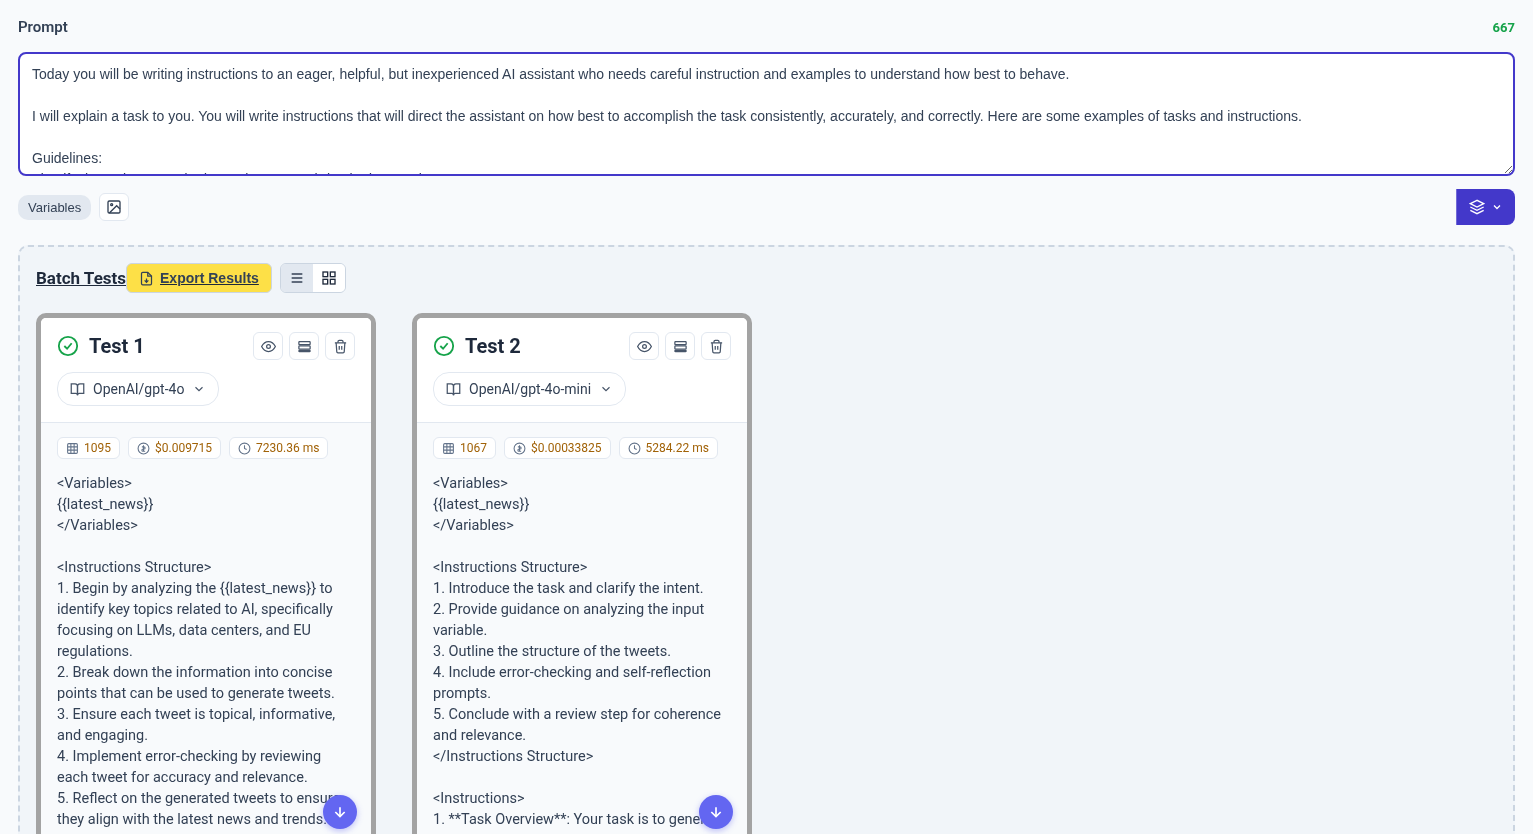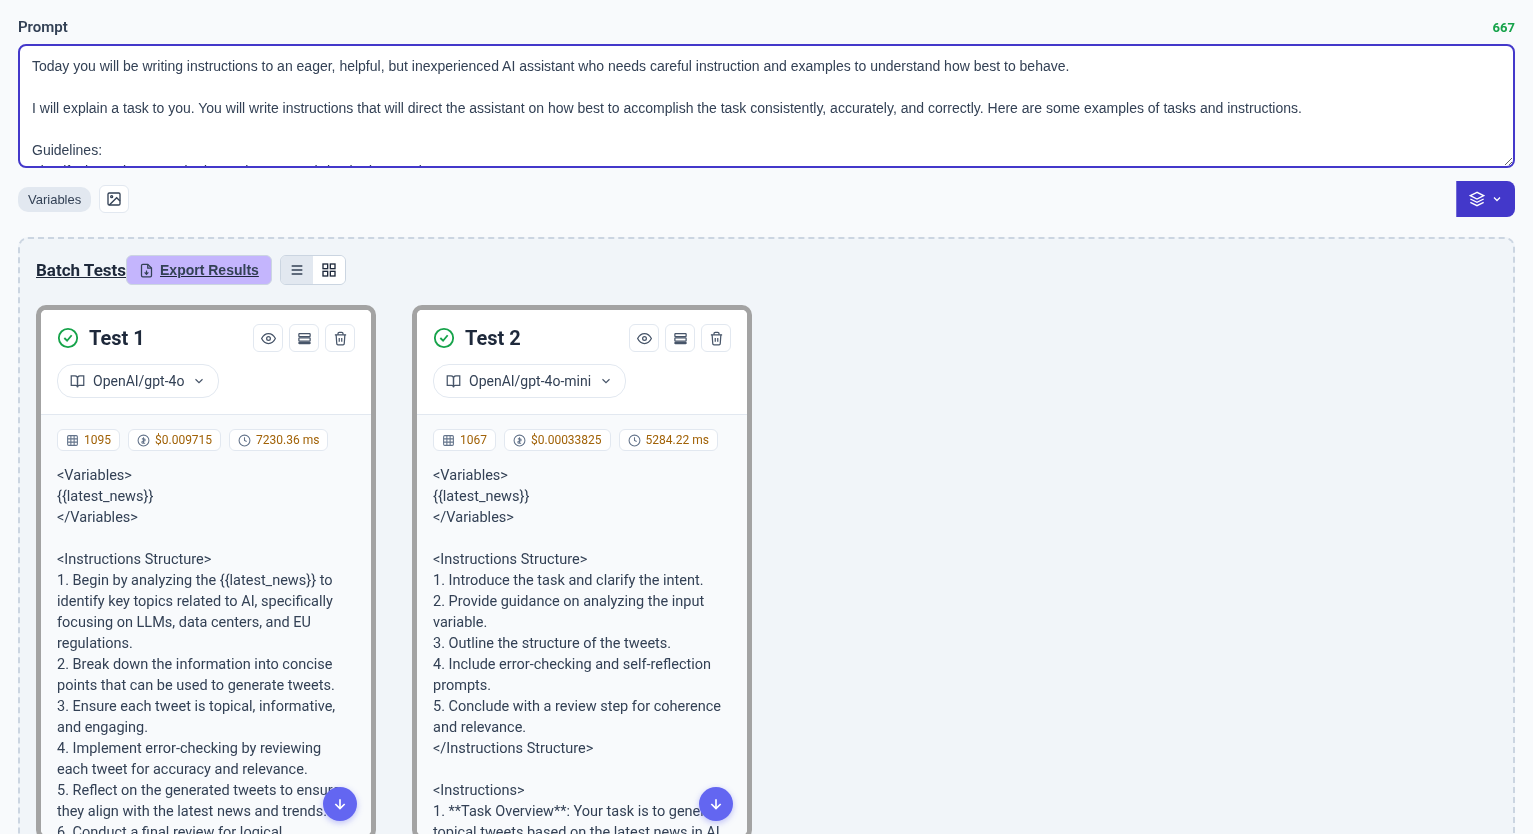--- a/index.html
+++ b/index.html
@@ -8,21 +8,21 @@
     background: #f8fafc;
     color: #1e293b;
     font-size: 14px;
     width: 1533px;
   }
   .container { padding: 18px; }
   .prompt-header {
     display: flex;
     justify-content: space-between;
     align-items: center;
-    margin-bottom: 8px;
+    margin-bottom: 16px;
   }
   .prompt-label { font-weight: 600; font-size: 15px; color: #334155; }
   .token-count { color: #16a34a; font-weight: 700; font-size: 13px; }
   .prompt-textarea {
     width: 100%;
     height: 124px;
     border: 2px solid #4338ca;
     border-radius: 8px;
     padding: 10px 12px;
     font-family: Liberation Sans, sans-serif;
@@ -97,21 +97,21 @@
   .batch-header {
     display: flex;
     justify-content: flex-start;
     align-items: center;
     margin-bottom: 20px;
     text-decoration: underline;
   }
   .batch-title { font-weight: 700; font-size: 17px; color: #1e293b; }
   .batch-header-right { display: flex; gap: 8px; align-items: center; }
   .export-btn {
-    background: #c4b5fd;
+    background: #fde047;
     border: 1px solid #cbd5e1;
     border-radius: 6px;
     padding: 6px 12px;
     font-size: 14px;
     font-weight: 600;
     color: #334155;
     cursor: pointer;
     display: flex;
     align-items: center;
     gap: 6px;

